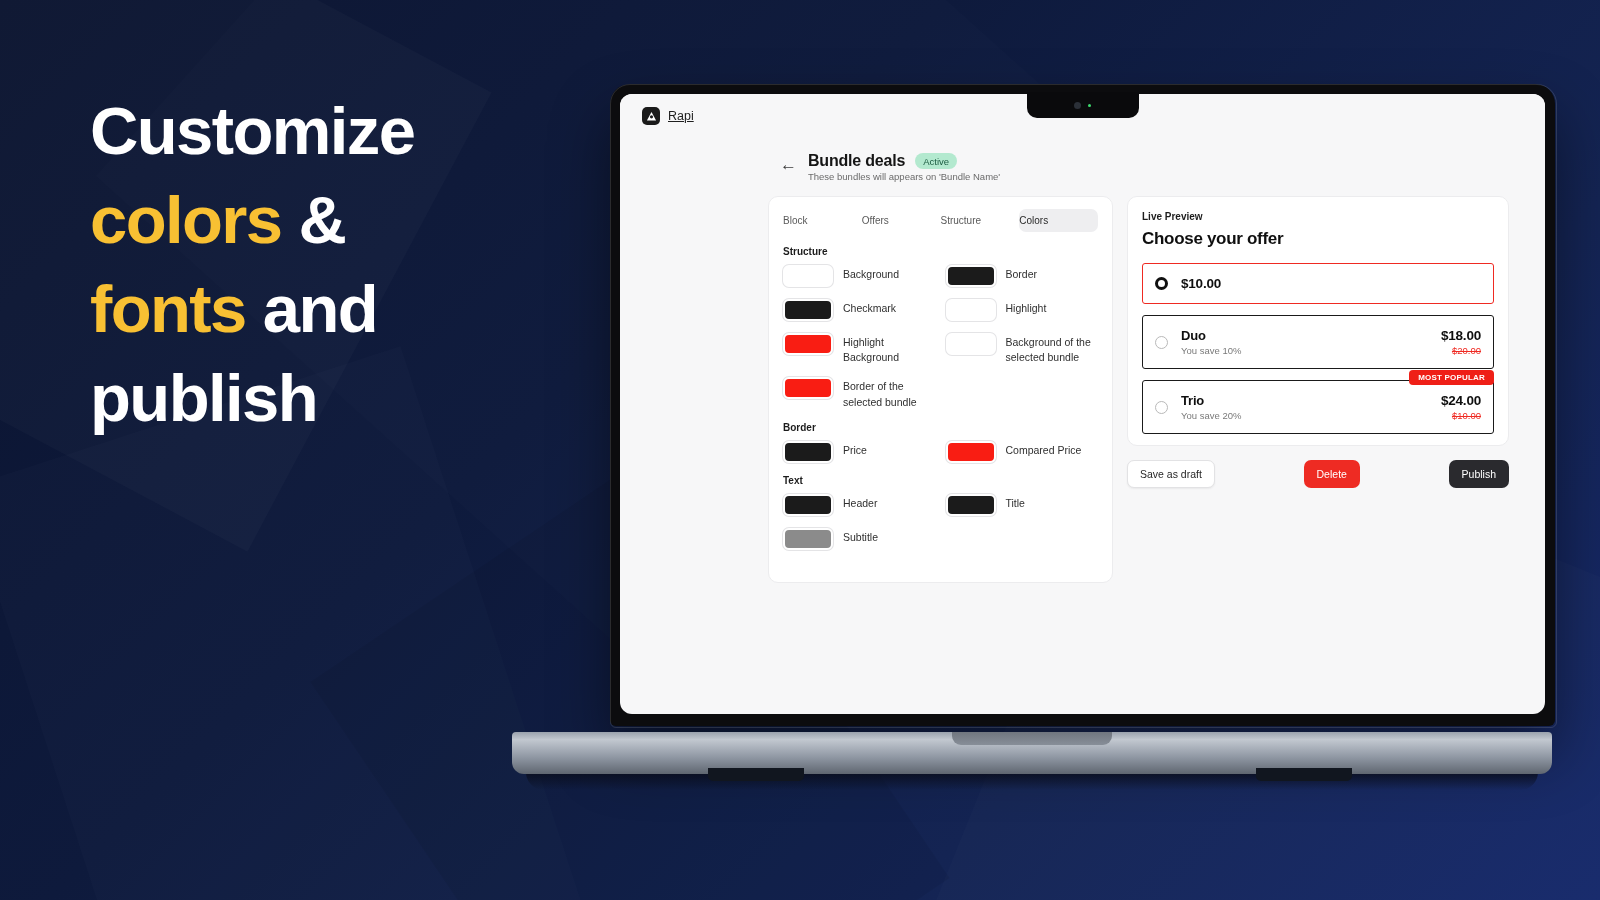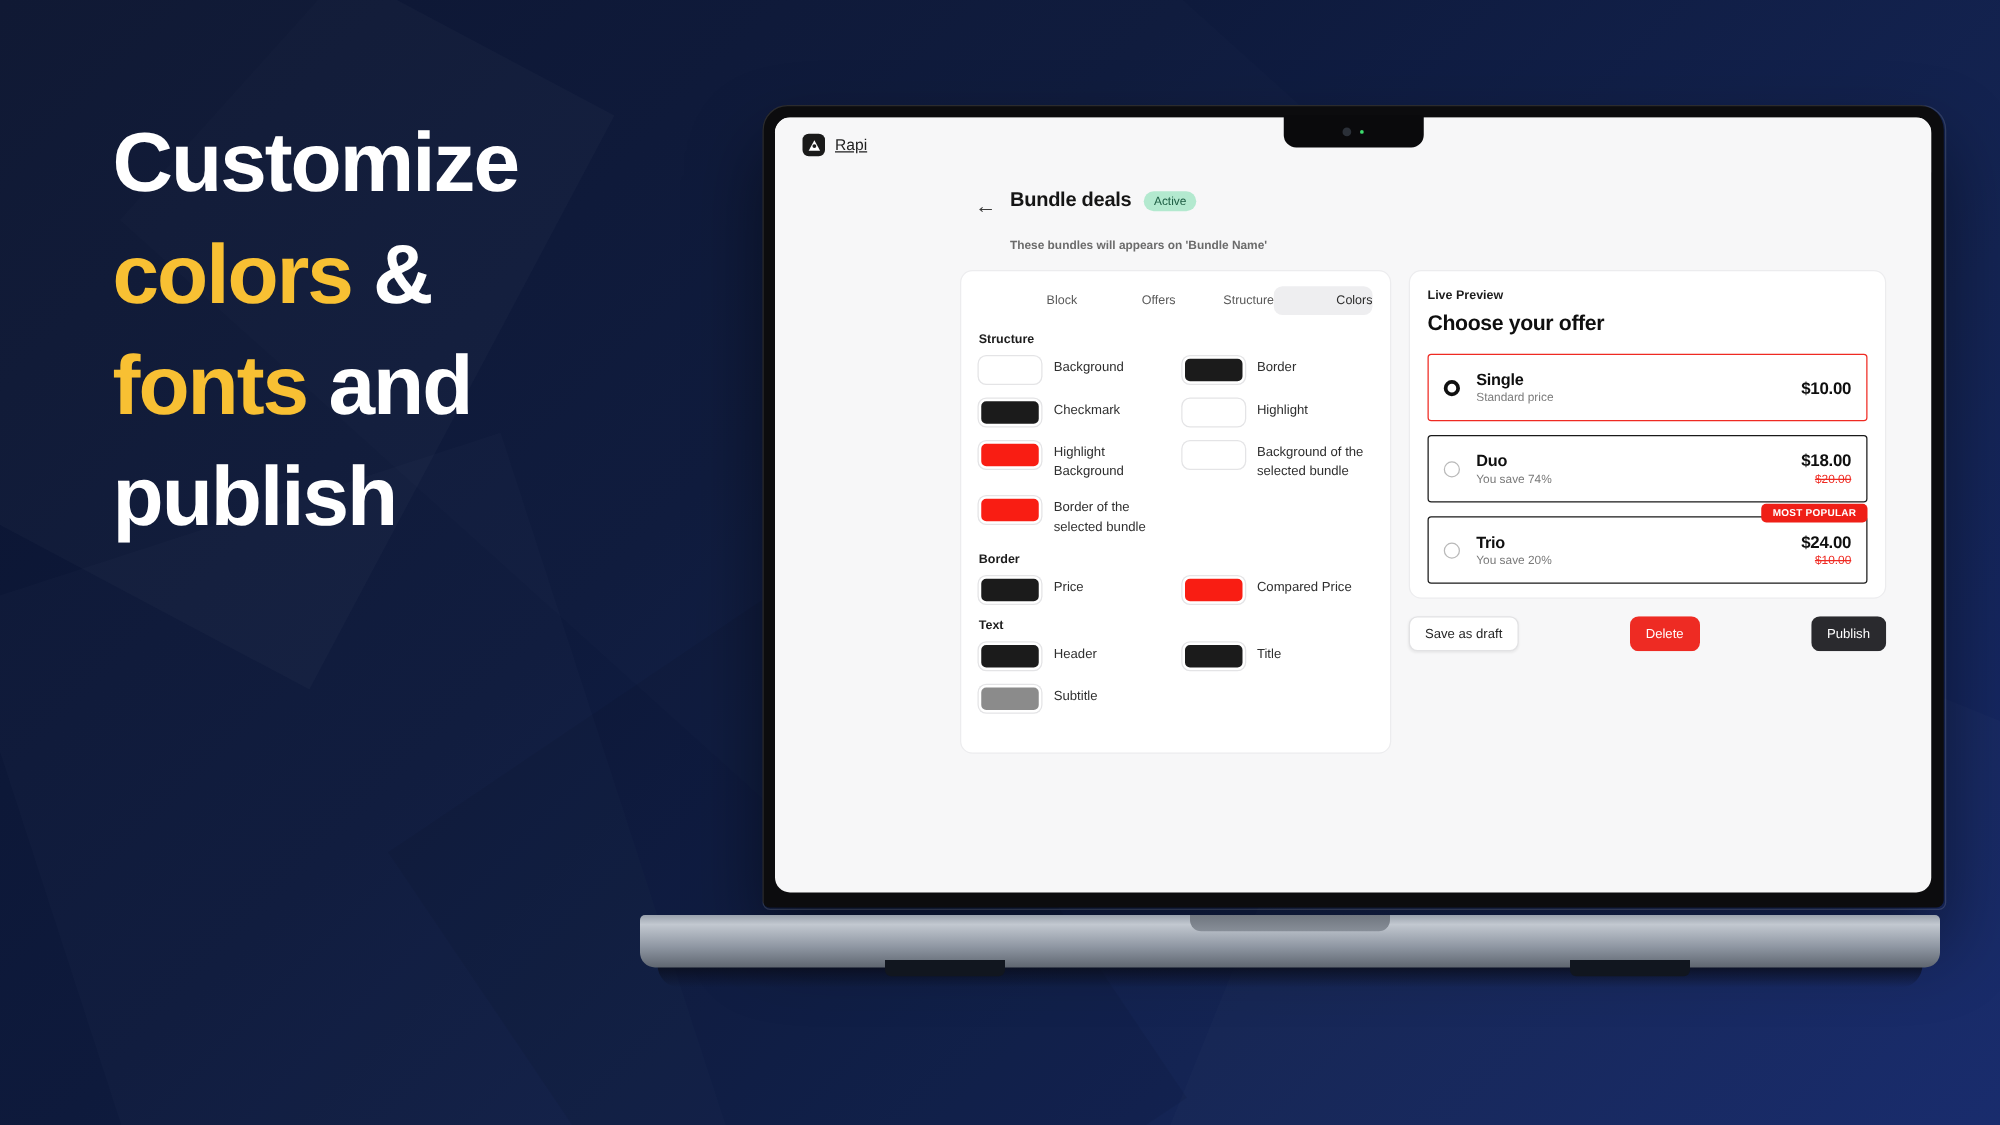--- a/index.html
+++ b/index.html
@@ -126,36 +126,36 @@
     font-size: 17px; color: #3c3c3c; line-height: 1;
     margin-top: 4px; cursor: pointer;
   }
   .title-row { display: flex; align-items: center; gap: 10px; }
   .page-title { font-size: 16px; font-weight: 700; color: #151515; letter-spacing: -0.2px; }
   .status-badge {
     background: #b3e9cf; color: #1c5c42;
     font-size: 9.5px; font-weight: 500;
     padding: 2.5px 8px; border-radius: 8px;
   }
-  .page-sub { font-size: 9.5px; color: #6b6b6b; margin-top: 21px; font-weight: bold; }
+  .page-sub { font-size: 9.5px; color: #6b6b6b; margin-top: 1px; }
 
   .panels { display: flex; gap: 14px; padding-left: 118px; padding-right: 6px; }
 
   .card {
     background: #ffffff;
     border-radius: 10px;
     border: 1px solid #ececee;
   }
   .card-left { width: 378px; padding: 12px 14px 20px 14px; }
   .card-right { width: 382px; padding: 14px 14px 0 14px; }
 
   
   .tabs { display: flex; margin-bottom: 14px; }
   .tab {
-    flex: 1; text-align: right;
+    flex: 1; text-align: left;
     font-size: 10px; color: #5a5a5a;
     padding: 6px 0; border-radius: 7px;
     cursor: pointer;
   }
   .tab.active { background: #eeeef0; color: #2a2a2a; }
 
   .group-title { font-size: 10px; font-weight: 700; color: #1c1c1c; margin-bottom: 8px; }
   .swatch-grid { display: grid; grid-template-columns: 1fr 1fr; column-gap: 10px; }
   .swatch-col { display: flex; flex-direction: column; }
   .swatch-row { display: flex; align-items: flex-start; gap: 10px; margin-bottom: 12px; min-height: 22px; }
@@ -351,34 +351,30 @@
               </div>
             </div>
 
             <div>
               <div class="card card-right">
                 <div class="lp-label">Live Preview</div>
                 <div class="lp-title">Choose your offer</div>
 
                 <div class="offer selected">
                   <div class="radio on"></div>
-                  <div class="offer-main">
-                    <div class="offer-name">Single</div>
-                    <div class="offer-sub">Standard price</div>
-                  </div>
                   <div class="offer-prices">
                     <div class="offer-price">$10.00</div>
                   </div>
                 </div>
 
                 <div class="offer">
                   <div class="radio"></div>
                   <div class="offer-main">
                     <div class="offer-name">Duo</div>
-                    <div class="offer-sub">You save 74%</div>
+                    <div class="offer-sub">You save 10%</div>
                   </div>
                   <div class="offer-prices">
                     <div class="offer-price">$18.00</div>
                     <div class="offer-compare">$20.00</div>
                   </div>
                 </div>
 
                 <div class="offer">
                   <div class="ribbon">MOST POPULAR</div>
                   <div class="radio"></div>

